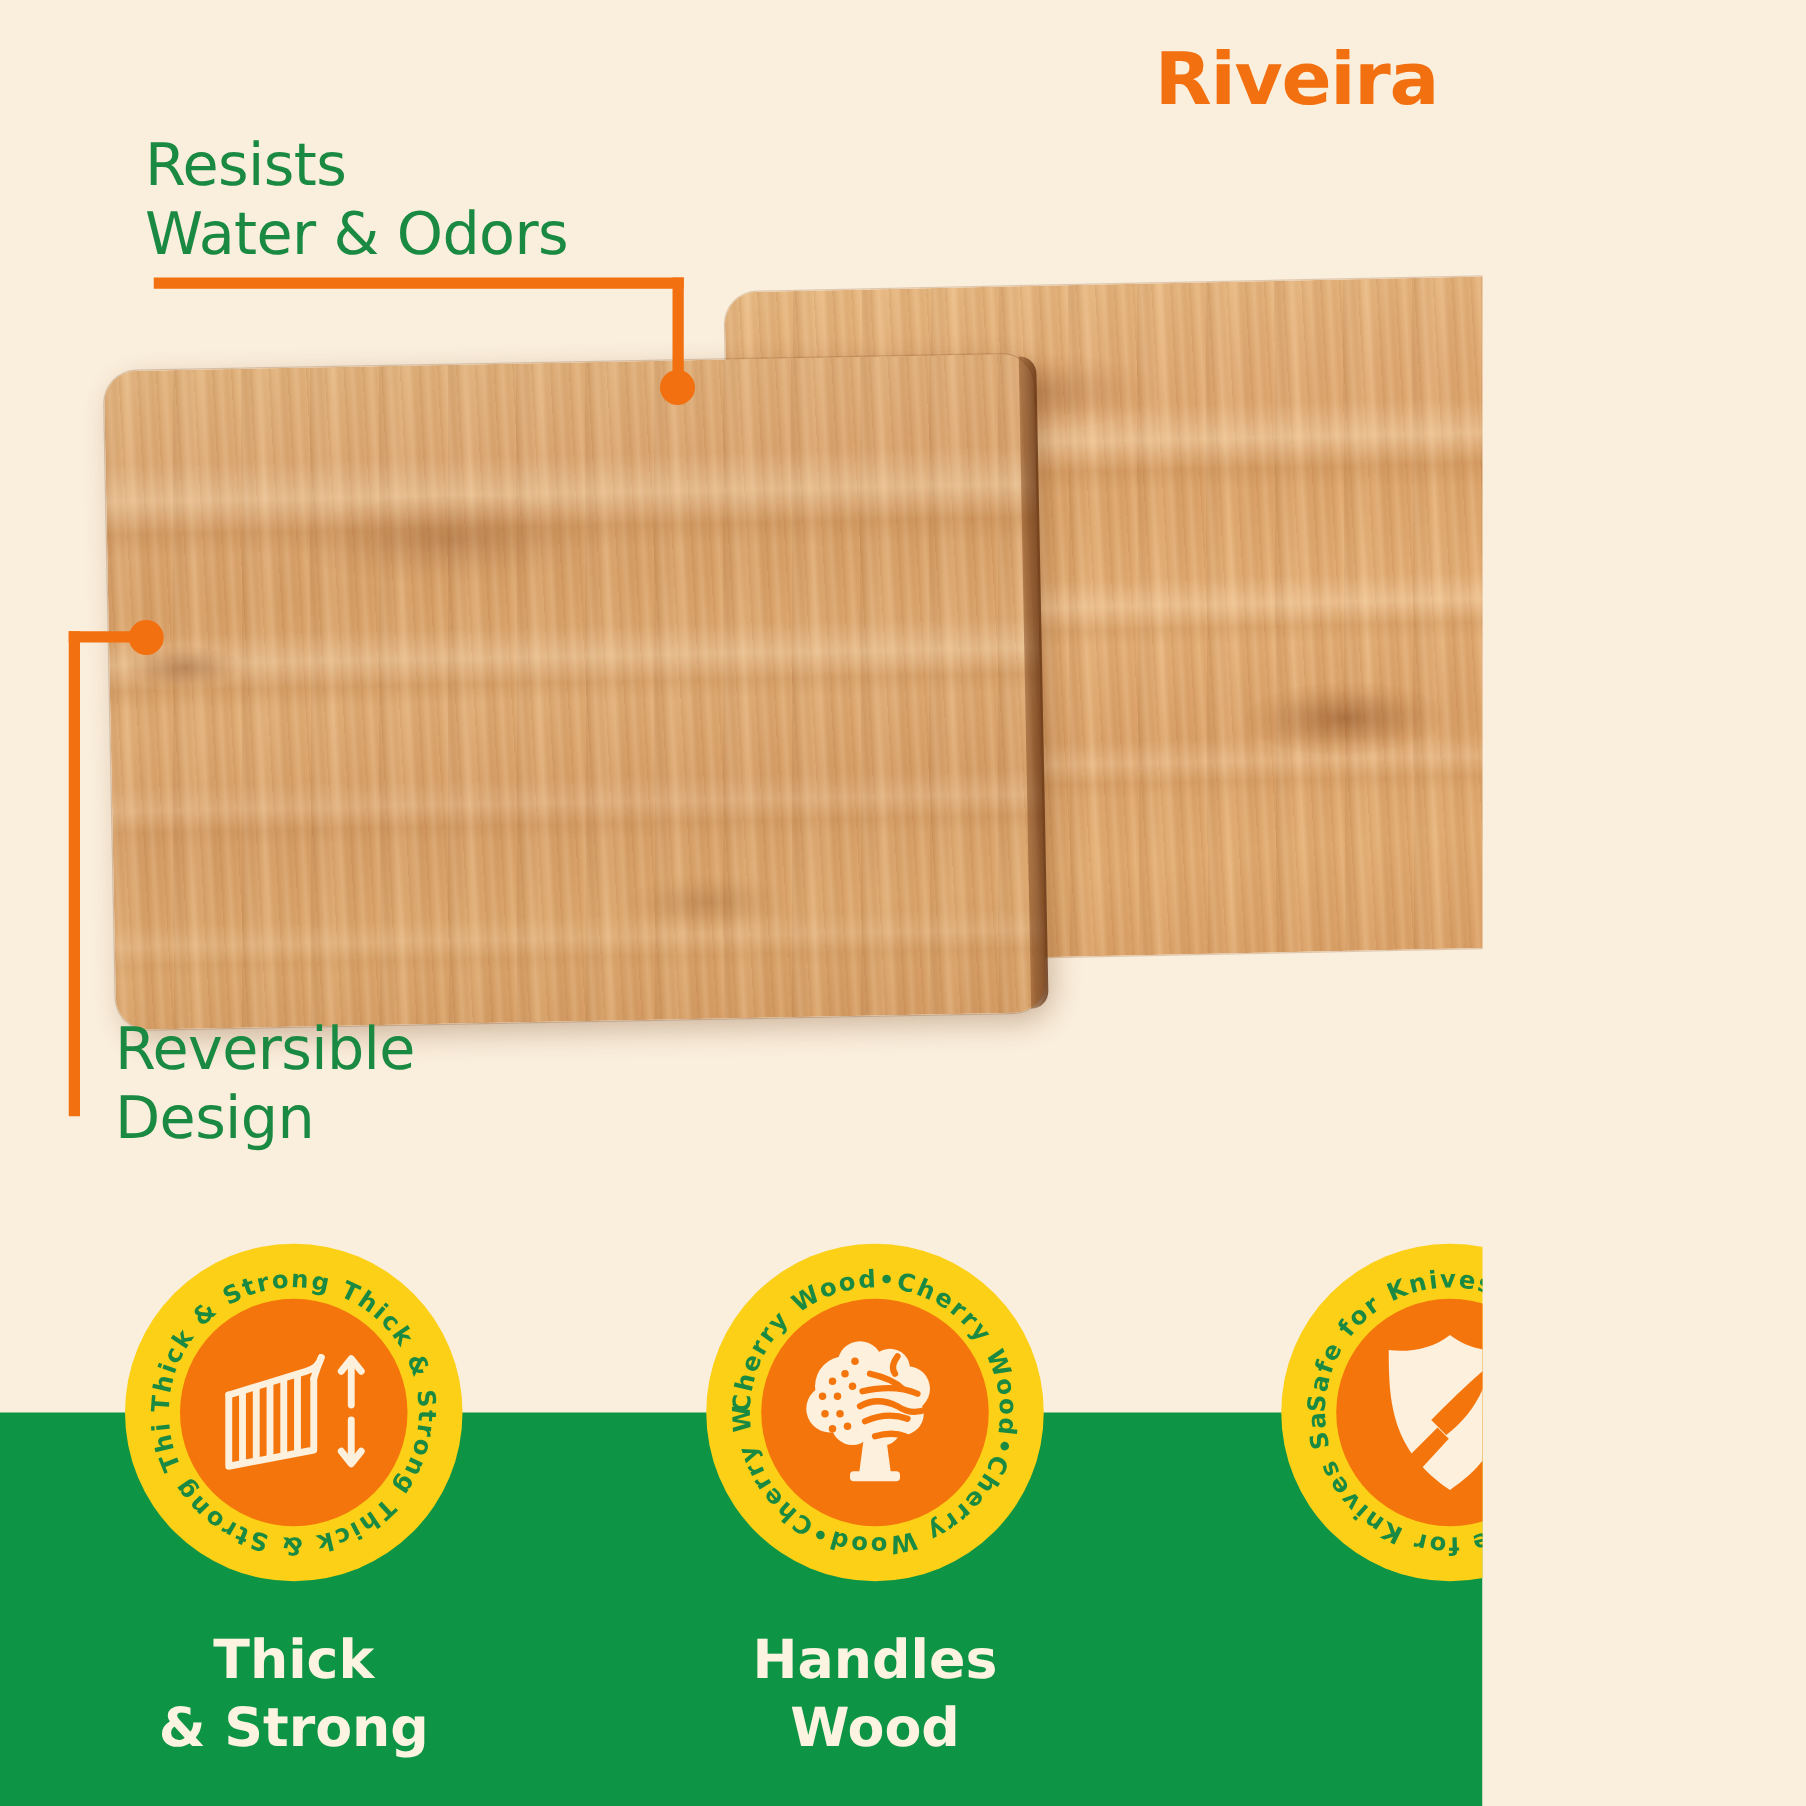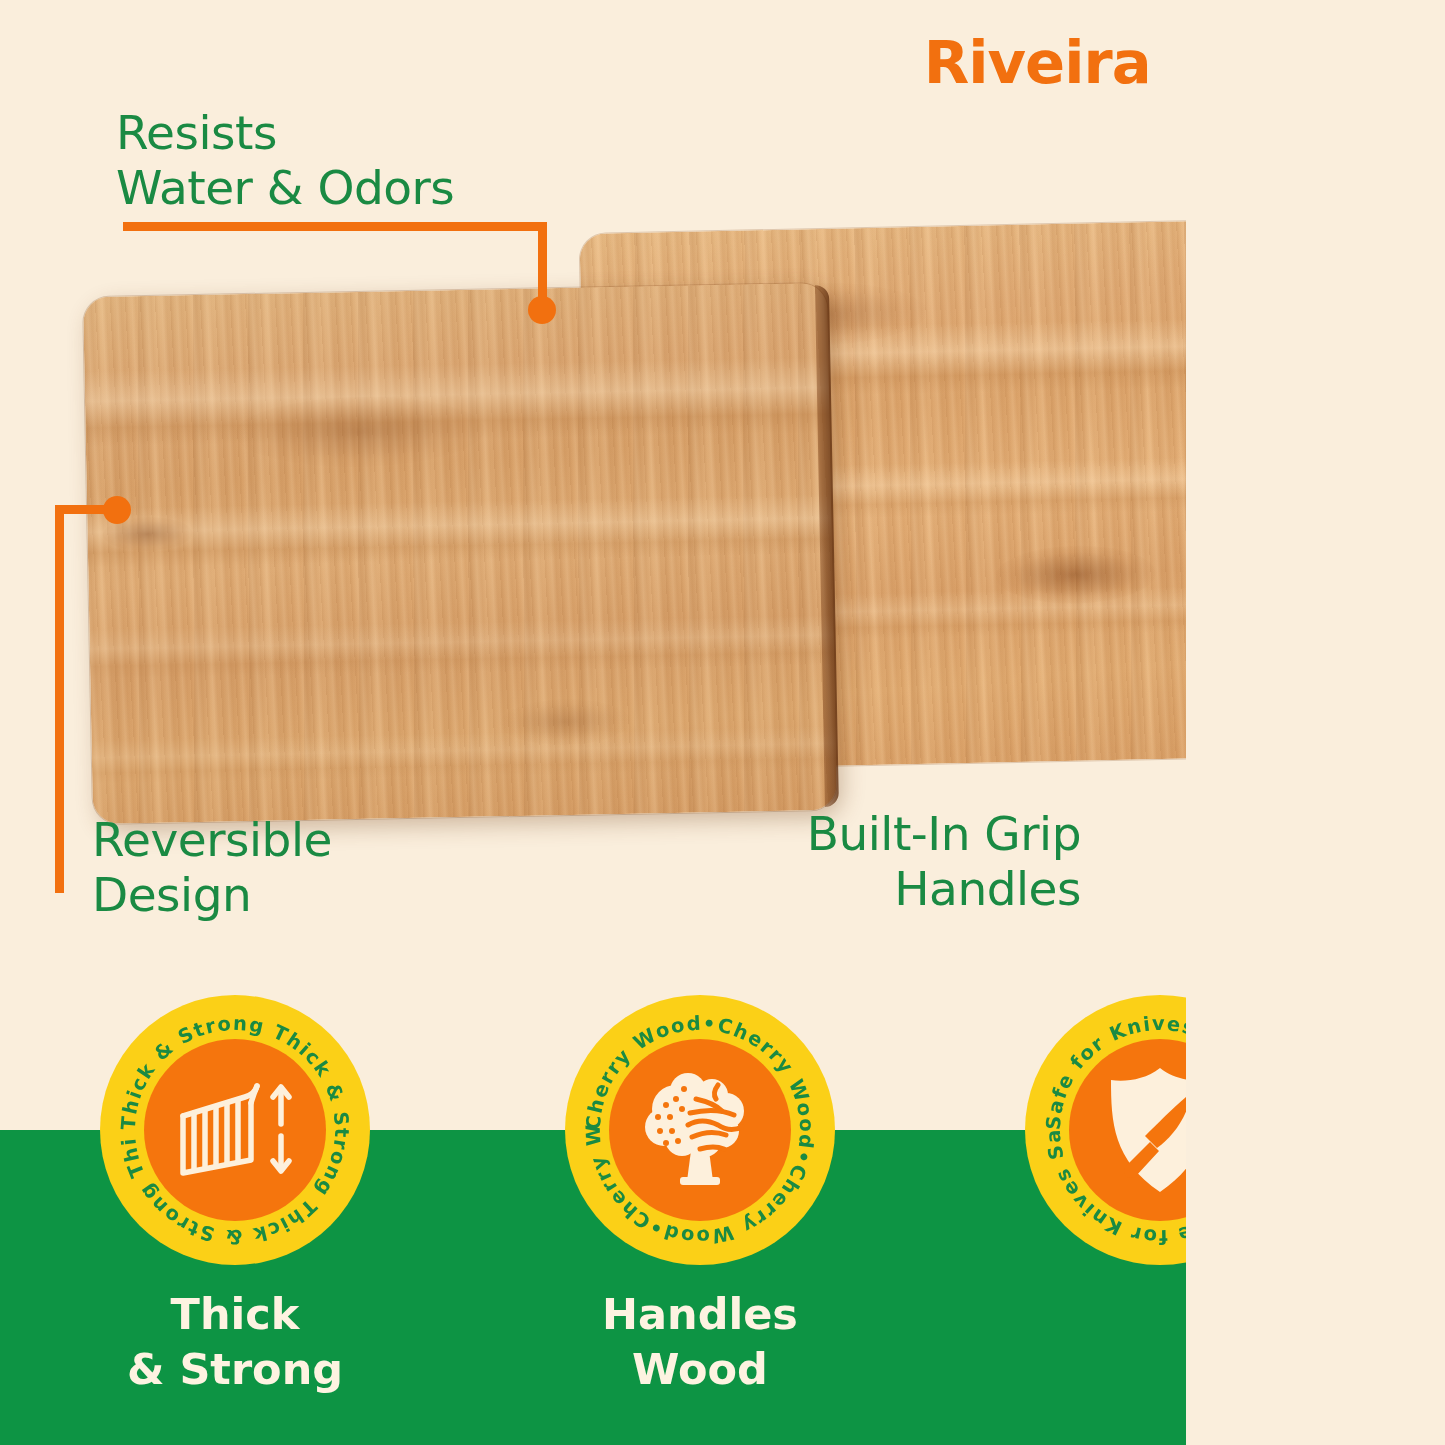--- a/index.html
+++ b/index.html
@@ -112,21 +112,21 @@
   .ring-text text{
     fill:#1a8a43;
     font-family:"DejaVu Sans", sans-serif;
     font-size:19.5px;font-weight:bold;letter-spacing:1.6px;
   }
   .icon-wrap{
     position:absolute;left:44px;top:44px;width:182px;height:182px;
     display:flex;align-items:center;justify-content:center;
   }
   .badge-label{
-    margin-top:22px;
+    margin-top:36px;
     color:#fdf3e1;
     font-family:"DejaVu Sans", sans-serif;
     font-size:43px;line-height:1.28;font-weight:600;
     white-space:pre-line;
   }
 </style>
 </head>
 <body>
 
 <div id="stage">
@@ -164,22 +164,20 @@
   <div class="ln" style="left:55px;top:505px;width:9px;height:388px;"></div>
 
   <div class="dot" style="left:1306px;top:469px;"></div>
   <div class="ln" style="left:1320px;top:478px;width:60px;height:9px;"></div>
   <div class="ln" style="left:1371px;top:478px;width:9px;height:424px;"></div>
 
   <div class="callout" id="callout-left">Reversible
 Design</div>
   <div class="callout" id="callout-top">Resists
 Water &amp; Odors</div>
-  <div class="callout" id="callout-right">Built-In Grip
-Handles</div>
 
   <div class="badge-col" id="col-1">
     <div class="badge">
       <div class="inner"></div>
       <svg class="ring-text" viewBox="0 0 270 270">
         <defs>
             <path id="circ1" d="M 135,135 m -100,0 a 100,100 0 1,1 200,0 a 100,100 0 1,1 -200,0"></path>
           </defs>
         <text><textPath href="#circ1" startOffset="0">Thick &amp; Strong Thick &amp; Strong Thick &amp; Strong Thick &amp; Strong </textPath></text>
       </svg>

